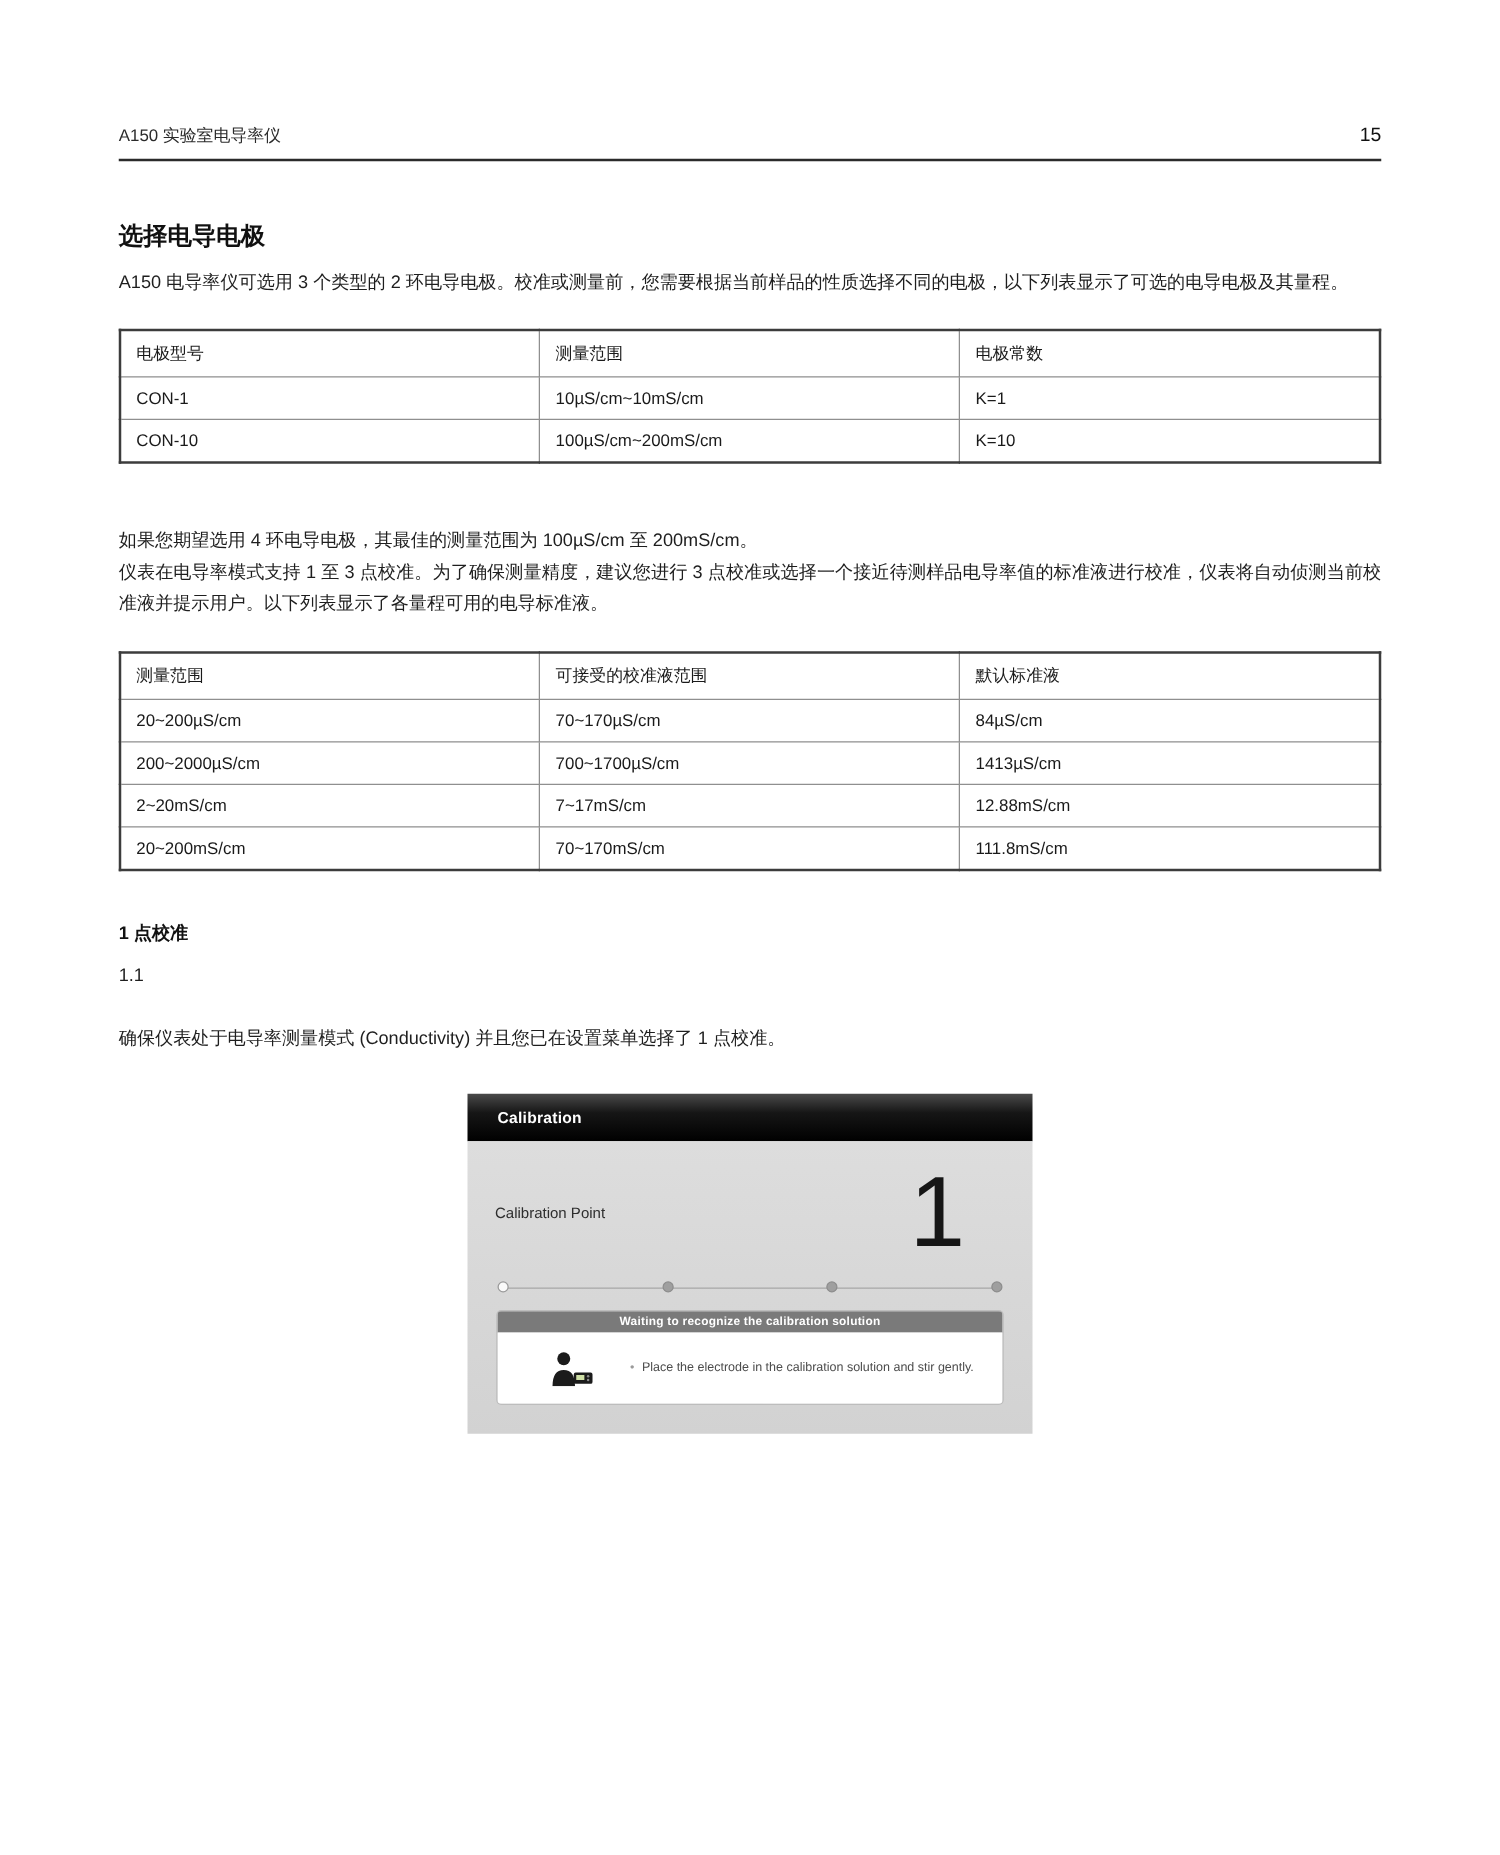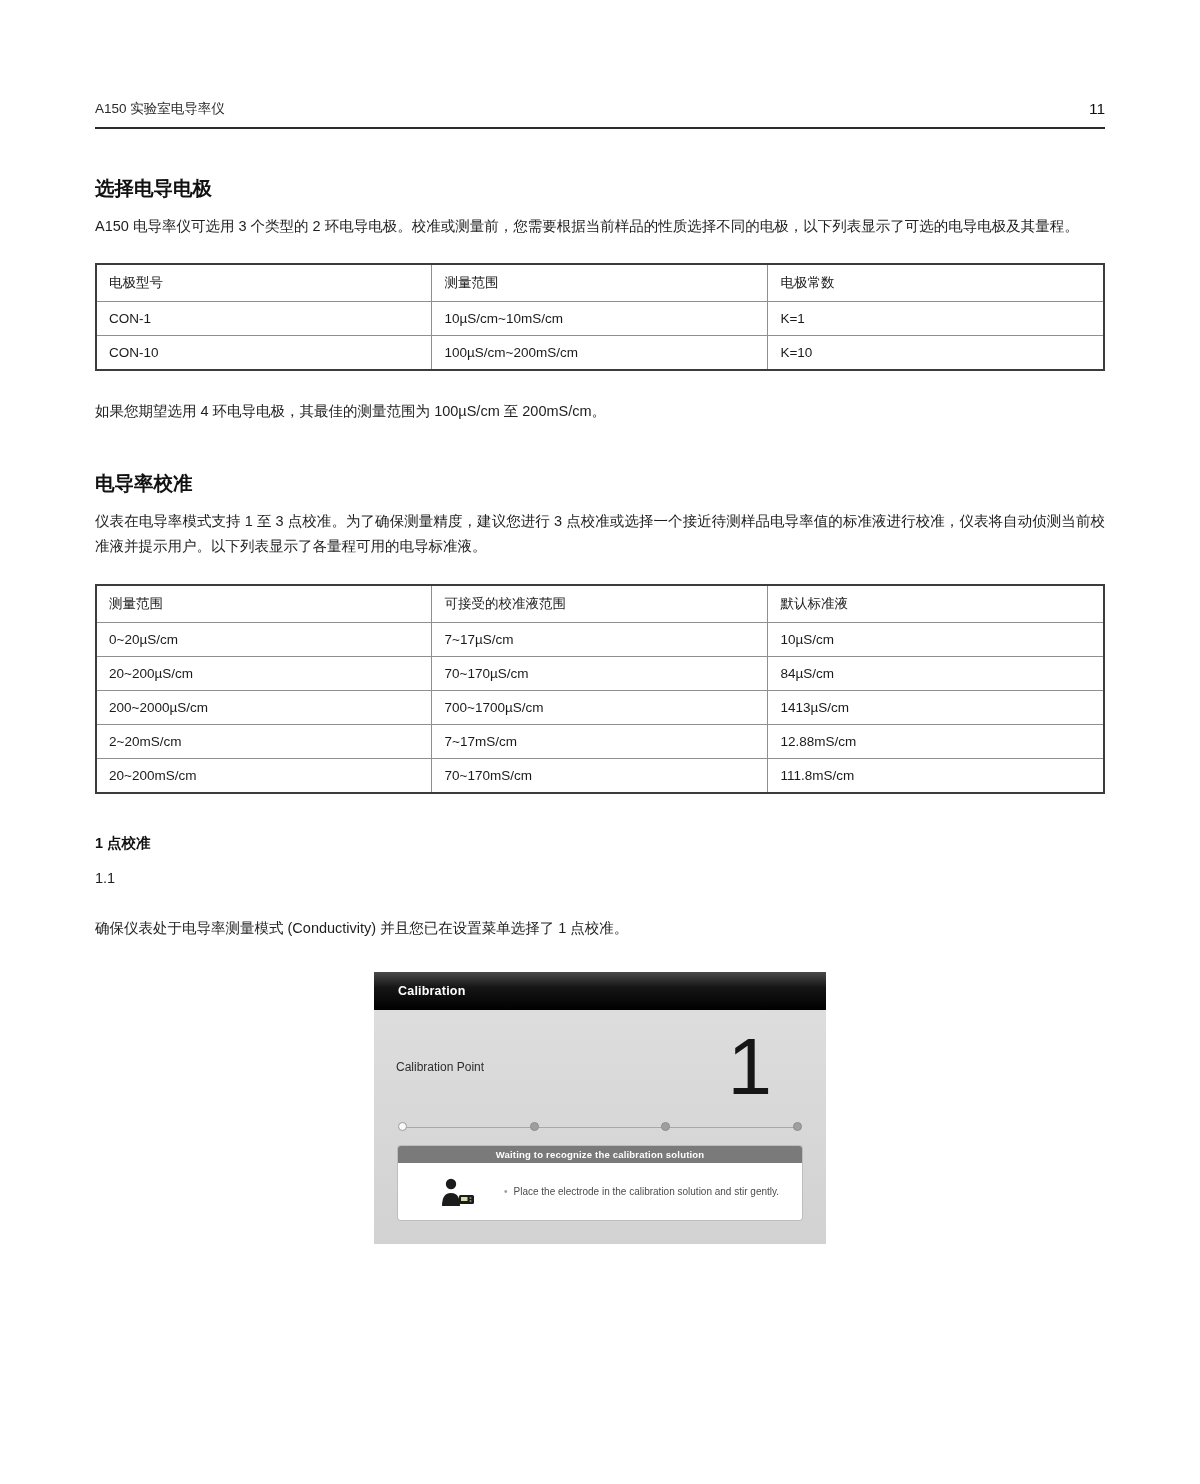--- a/index.html
+++ b/index.html
@@ -13,21 +13,21 @@
 
   
   .page-header { display:flex; justify-content:space-between; align-items:center; padding-bottom:9px; }
   .page-header .hdr-left { font-size:13.5px; color:#2a2a2a; }
   .page-header .hdr-page { font-size:15.5px; color:#111; }
   .header-rule { border:none; border-top:2px solid #2b2b2b; height:0; }
 
   
   h2.sec-title { font-size:19.5px; font-weight:bold; color:#111; margin-top:46px; margin-bottom:12px; }
   p.sec-body { font-size:14.5px; line-height:1.75; color:#1e1e1e; text-align:justify; }
-  p.note { font-size:14.5px; line-height:1.7; color:#1e1e1e; margin-top:28px; }
+  p.note { font-size:14.5px; line-height:1.7; color:#1e1e1e; margin-top:50px; }
 
   
   table.tbl { width:100%; border-collapse:collapse; margin-top:24px; border:2px solid #3c3c3c; table-layout:fixed; }
   table.tbl th, table.tbl td {
     border:1px solid #8f8f8f; font-weight:normal; text-align:left;
     padding:9px 12px; font-size:13.5px; color:#1a1a1a;margin-top:28px;
   }
   table.tbl col { width:33.33%; }
 
   
@@ -64,21 +64,21 @@
   .bullet { color:#9a9a9a; font-size:10px; margin:0 6px 0 26px; }
   .instruction { font-size:10px; color:#4c4c4c; }
 </style>
 </head>
 <body>
 
 <div class="page">
 
   <header class="page-header">
     <span class="hdr-left">A150 实验室电导率仪</span>
-    <span class="hdr-page">11</span>
+    <span class="hdr-page">15</span>
   </header>
   <hr class="header-rule">
 
   <section>
     <h2 class="sec-title">选择电导电极</h2>
     <p class="sec-body">A150 电导率仪可选用 3 个类型的 2 环电导电极。校准或测量前，您需要根据当前样品的性质选择不同的电极，以下列表显示了可选的电导电极及其量程。</p>
 
     <table class="tbl">
       <colgroup>
           <col>
@@ -103,42 +103,36 @@
           <td>100µS/cm~200mS/cm</td>
           <td>K=10</td>
         </tr>
       </tbody>
     </table>
 
     <p class="note">如果您期望选用 4 环电导电极，其最佳的测量范围为 100µS/cm 至 200mS/cm。</p>
   </section>
 
   <section>
-    <h2 class="sec-title">电导率校准</h2>
     <p class="sec-body">仪表在电导率模式支持 1 至 3 点校准。为了确保测量精度，建议您进行 3 点校准或选择一个接近待测样品电导率值的标准液进行校准，仪表将自动侦测当前校准液并提示用户。以下列表显示了各量程可用的电导标准液。</p>
 
     <table class="tbl">
       <colgroup>
           <col>
           <col>
           <col>
         </colgroup>
       <thead>
         <tr>
           <th>测量范围</th>
           <th>可接受的校准液范围</th>
           <th>默认标准液</th>
         </tr>
       </thead>
       <tbody>
-        <tr>
-          <td>0~20µS/cm</td>
-          <td>7~17µS/cm</td>
-          <td>10µS/cm</td>
-        </tr>
         <tr>
           <td>20~200µS/cm</td>
           <td>70~170µS/cm</td>
           <td>84µS/cm</td>
         </tr>
         <tr>
           <td>200~2000µS/cm</td>
           <td>700~1700µS/cm</td>
           <td>1413µS/cm</td>
         </tr>

